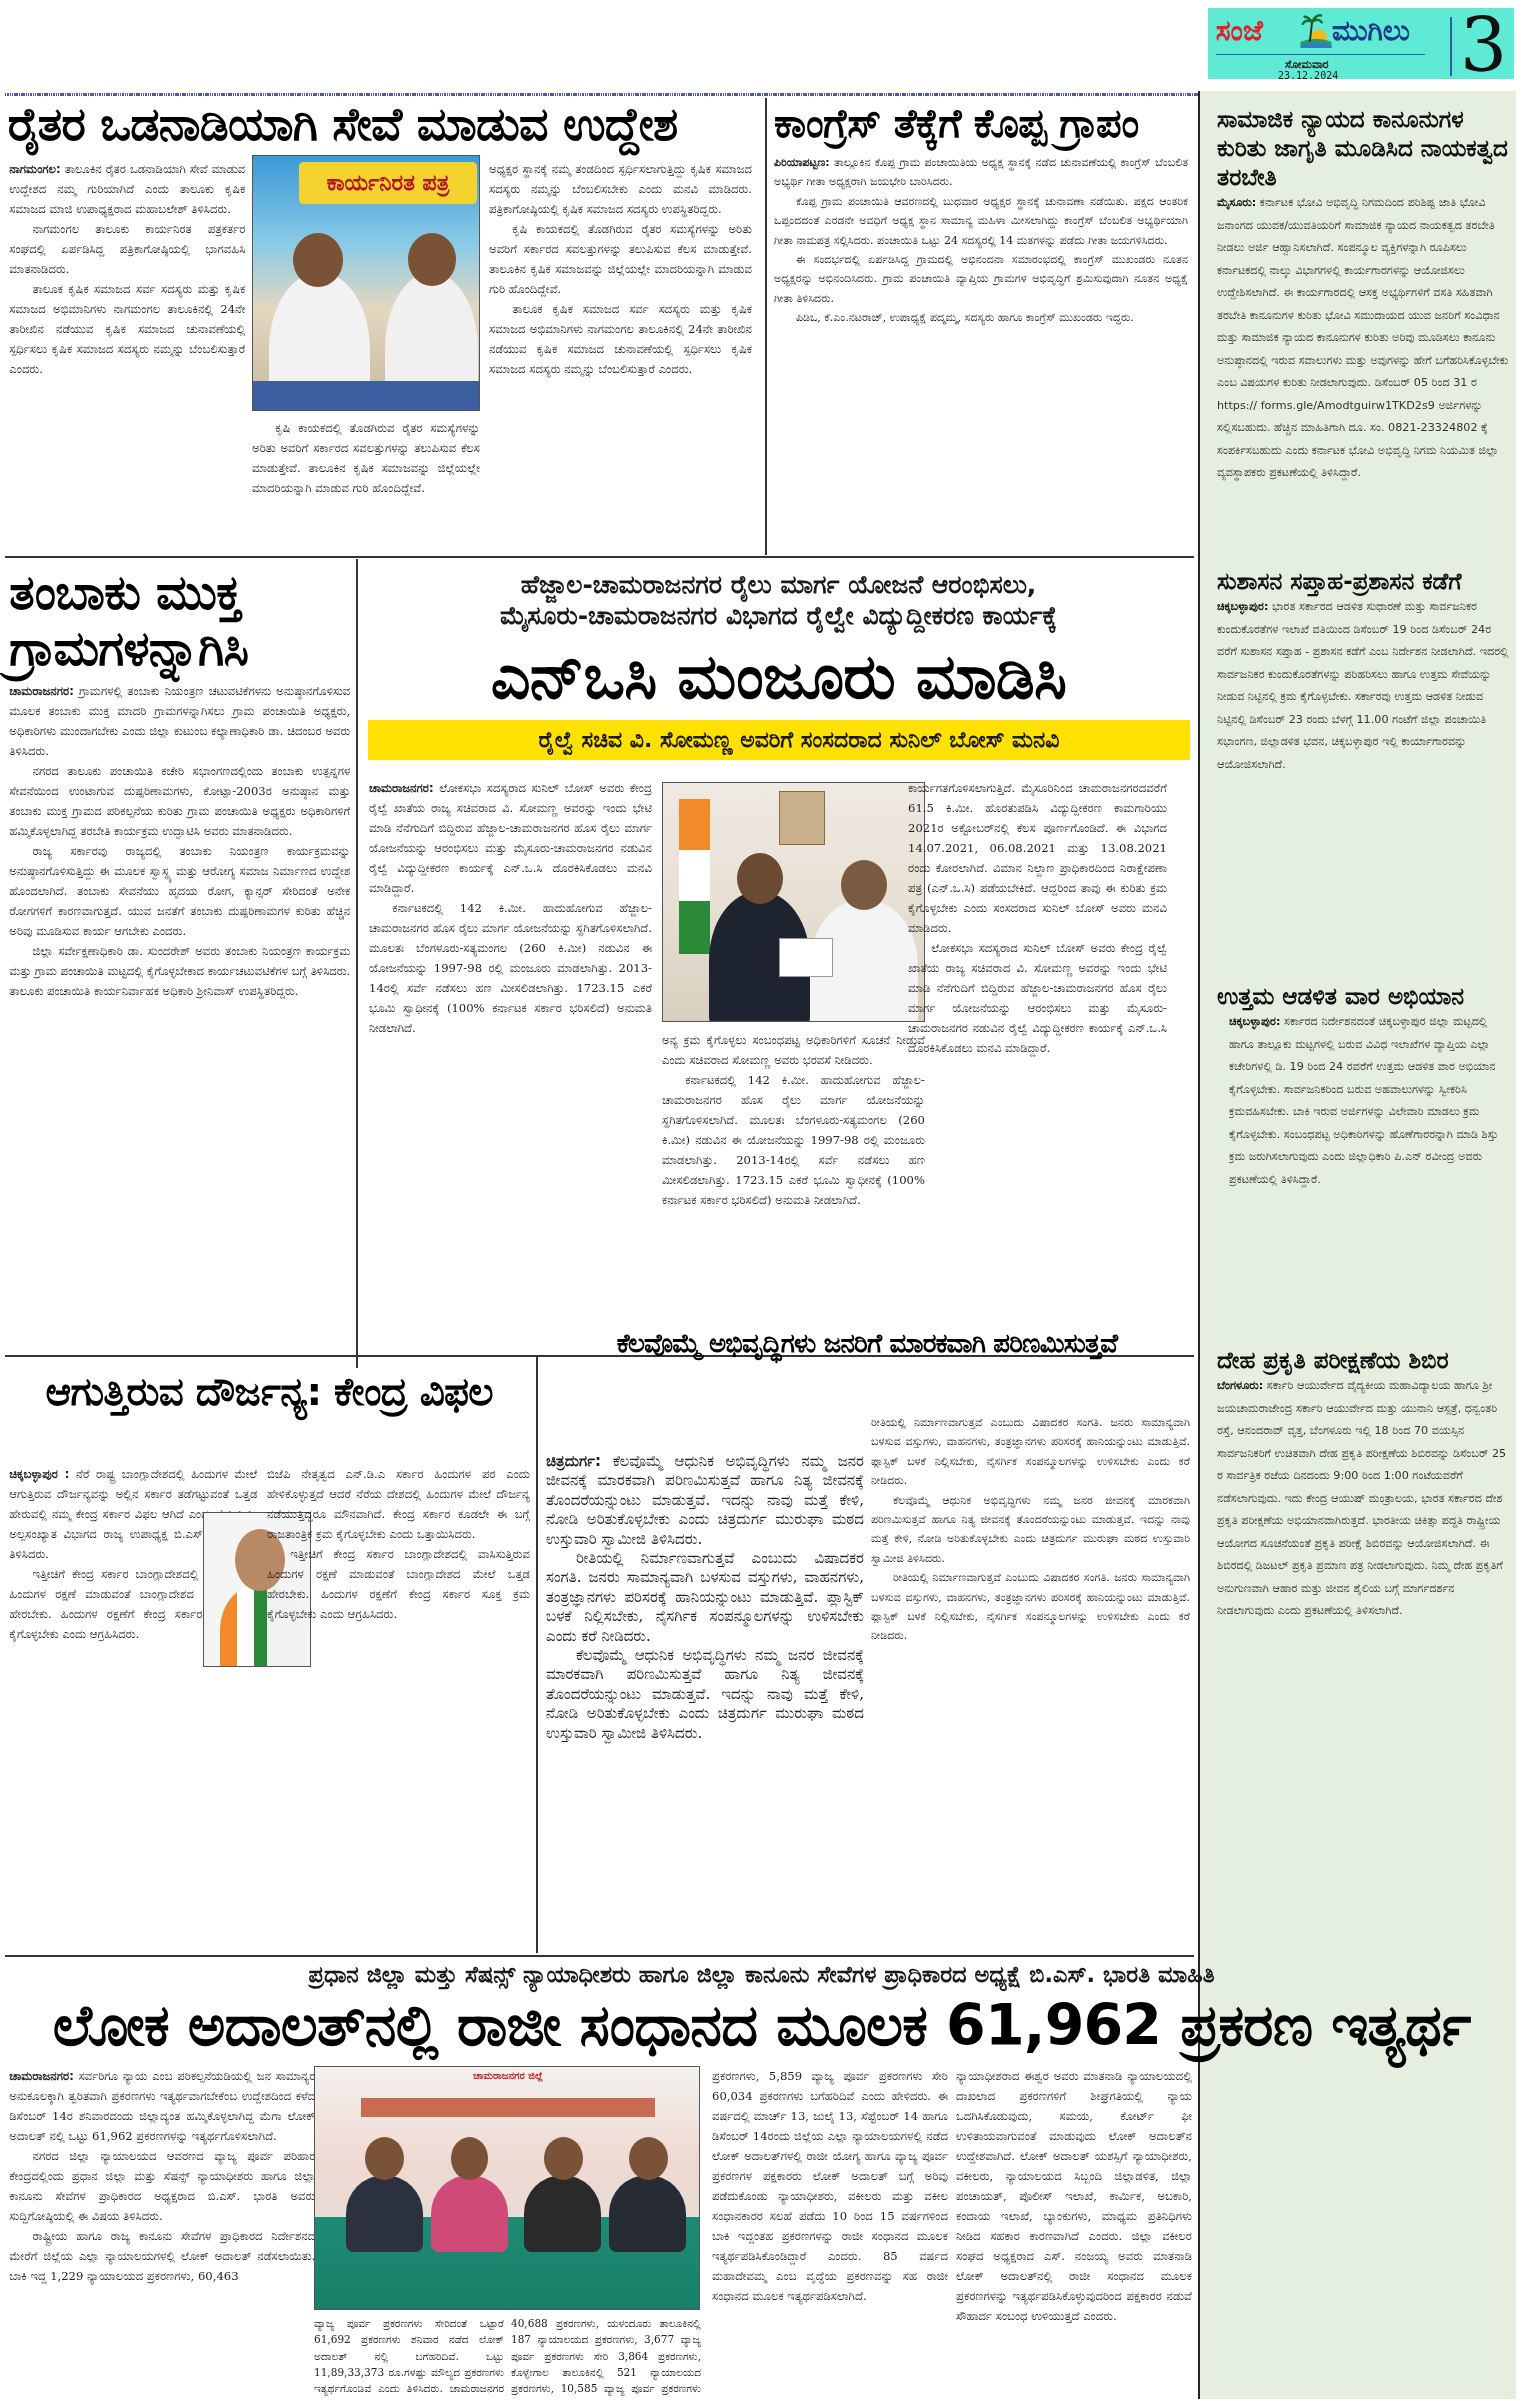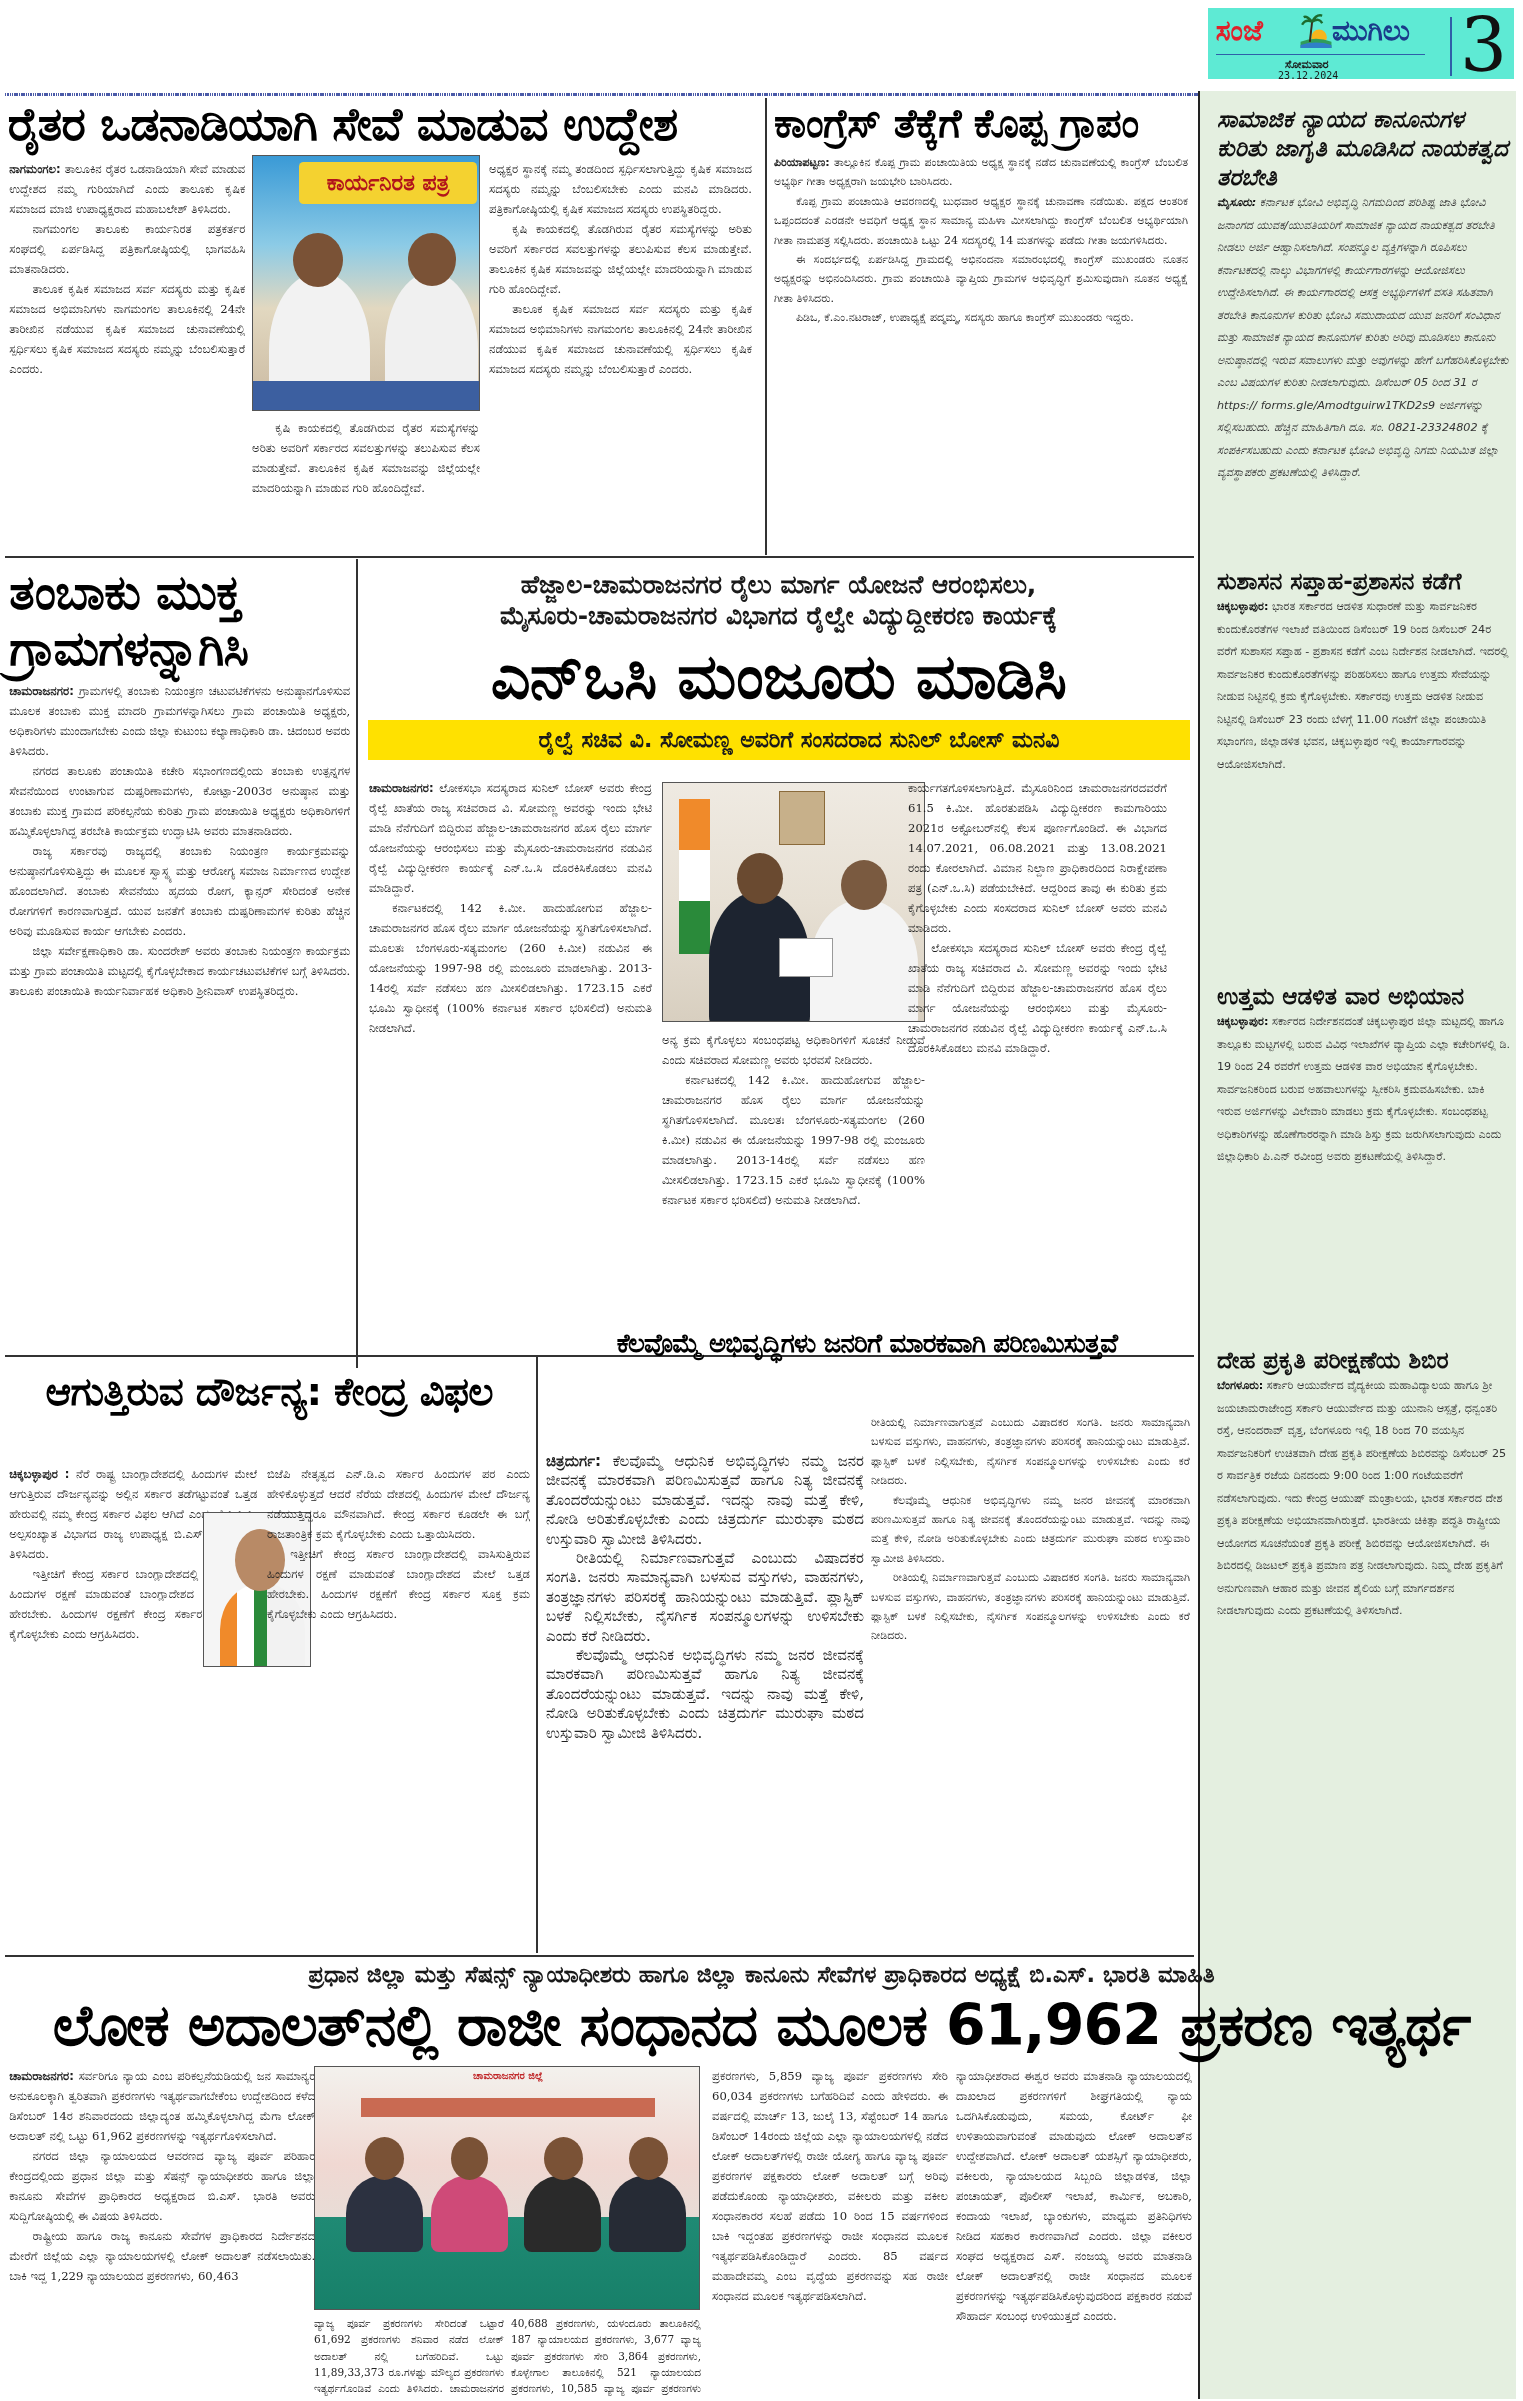--- a/index.html
+++ b/index.html
@@ -92,37 +92,37 @@
     <p class="first"><span class="dl">ಪಿರಿಯಾಪಟ್ಟಣ:</span> <span>ತಾಲ್ಲೂಕಿನ ಕೊಪ್ಪ ಗ್ರಾಮ ಪಂಚಾಯಿತಿಯ ಅಧ್ಯಕ್ಷ ಸ್ಥಾನಕ್ಕೆ ನಡೆದ ಚುನಾವಣೆಯಲ್ಲಿ ಕಾಂಗ್ರೆಸ್ ಬೆಂಬಲಿತ ಅಭ್ಯರ್ಥಿ ಗೀತಾ ಅಧ್ಯಕ್ಷರಾಗಿ ಜಯಭೇರಿ ಬಾರಿಸಿದರು.</span></p>
     <p>ಕೊಪ್ಪ ಗ್ರಾಮ ಪಂಚಾಯಿತಿ ಆವರಣದಲ್ಲಿ ಬುಧವಾರ ಅಧ್ಯಕ್ಷರ ಸ್ಥಾನಕ್ಕೆ ಚುನಾವಣಾ ನಡೆಯಿತು. ಪಕ್ಷದ ಆಂತರಿಕ ಒಪ್ಪಂದದಂತೆ ಎರಡನೇ ಅವಧಿಗೆ ಅಧ್ಯಕ್ಷ ಸ್ಥಾನ ಸಾಮಾನ್ಯ ಮಹಿಳಾ ಮೀಸಲಾಗಿದ್ದು ಕಾಂಗ್ರೆಸ್ ಬೆಂಬಲಿತ ಅಭ್ಯರ್ಥಿಯಾಗಿ ಗೀತಾ ನಾಮಪತ್ರ ಸಲ್ಲಿಸಿದರು. ಪಂಚಾಯಿತಿ ಒಟ್ಟು 24 ಸದಸ್ಯರಲ್ಲಿ 14 ಮತಗಳನ್ನು ಪಡೆದು ಗೀತಾ ಜಯಗಳಿಸಿದರು.</p>
     <p>ಈ ಸಂದರ್ಭದಲ್ಲಿ ಏರ್ಪಡಿಸಿದ್ದ ಗ್ರಾಮದಲ್ಲಿ ಅಭಿನಂದನಾ ಸಮಾರಂಭದಲ್ಲಿ ಕಾಂಗ್ರೆಸ್ ಮುಖಂಡರು ನೂತನ ಅಧ್ಯಕ್ಷರನ್ನು ಅಭಿನಂದಿಸಿದರು. ಗ್ರಾಮ ಪಂಚಾಯಿತಿ ವ್ಯಾಪ್ತಿಯ ಗ್ರಾಮಗಳ ಅಭಿವೃದ್ಧಿಗೆ ಶ್ರಮಿಸುವುದಾಗಿ ನೂತನ ಅಧ್ಯಕ್ಷೆ ಗೀತಾ ತಿಳಿಸಿದರು.</p>
     <p>ಪಿಡಿಒ, ಕೆ.ಎಂ.ನಟರಾಜ್, ಉಪಾಧ್ಯಕ್ಷೆ ಪದ್ಮಮ್ಮ, ಸದಸ್ಯರು ಹಾಗೂ ಕಾಂಗ್ರೆಸ್ ಮುಖಂಡರು ಇದ್ದರು.</p>
   </div>
 </div>
 
 <div class="hrule" style="left:4.6px; top:556px; width:1189px;"></div>
 
 <div class="sidebar">
-  <div class="abs" style="left:17px; top:14px; width:294px;font-style:italic;">
+  <div class="abs" style="left:17px; top:14px; width:294px;">
     <div class="side-head">ಸಾಮಾಜಿಕ ನ್ಯಾಯದ ಕಾನೂನುಗಳ ಕುರಿತು ಜಾಗೃತಿ ಮೂಡಿಸಿದ ನಾಯಕತ್ವದ ತರಬೇತಿ</div>
     <div class="side-body" style="height:356px;">
       <span class="dl">ಮೈಸೂರು:</span>
       <span>ಕರ್ನಾಟಕ ಭೋವಿ ಅಭಿವೃದ್ಧಿ ನಿಗಮದಿಂದ ಪರಿಶಿಷ್ಟ ಜಾತಿ ಭೋವಿ ಜನಾಂಗದ ಯುವಕ/ಯುವತಿಯರಿಗೆ ಸಾಮಾಜಿಕ ನ್ಯಾಯದ ನಾಯಕತ್ವದ ತರಬೇತಿ ನೀಡಲು ಅರ್ಜಿ ಆಹ್ವಾನಿಸಲಾಗಿದೆ. ಸಂಪನ್ಮೂಲ ವ್ಯಕ್ತಿಗಳನ್ನಾಗಿ ರೂಪಿಸಲು ಕರ್ನಾಟಕದಲ್ಲಿ ನಾಲ್ಕು ವಿಭಾಗಗಳಲ್ಲಿ ಕಾರ್ಯಗಾರಗಳನ್ನು ಆಯೋಜಿಸಲು ಉದ್ದೇಶಿಸಲಾಗಿದೆ. ಈ ಕಾರ್ಯಗಾರದಲ್ಲಿ ಆಸಕ್ತ ಅಭ್ಯರ್ಥಿಗಳಿಗೆ ವಸತಿ ಸಹಿತವಾಗಿ ತರಬೇತಿ ಕಾನೂನುಗಳ ಕುರಿತು ಭೋವಿ ಸಮುದಾಯದ ಯುವ ಜನರಿಗೆ ಸಂವಿಧಾನ ಮತ್ತು ಸಾಮಾಜಿಕ ನ್ಯಾಯದ ಕಾನೂನುಗಳ ಕುರಿತು ಅರಿವು ಮೂಡಿಸಲು ಕಾನೂನು ಅನುಷ್ಠಾನದಲ್ಲಿ ಇರುವ ಸವಾಲುಗಳು ಮತ್ತು ಅವುಗಳನ್ನು ಹೇಗೆ ಬಗೆಹರಿಸಿಕೊಳ್ಳಬೇಕು ಎಂಬ ವಿಷಯಗಳ ಕುರಿತು ನೀಡಲಾಗುವುದು. ಡಿಸೆಂಬರ್ 05 ರಿಂದ 31 ರ https:// forms.gle/Amodtguirw1TKD2s9 ಅರ್ಜಿಗಳನ್ನು ಸಲ್ಲಿಸಬಹುದು. ಹೆಚ್ಚಿನ ಮಾಹಿತಿಗಾಗಿ ದೂ. ಸಂ. 0821-23324802 ಕ್ಕೆ ಸಂಪರ್ಕಿಸಬಹುದು ಎಂದು ಕರ್ನಾಟಕ ಭೋವಿ ಅಭಿವೃದ್ಧಿ ನಿಗಮ ನಿಯಮಿತ ಜಿಲ್ಲಾ ವ್ಯವಸ್ಥಾಪಕರು ಪ್ರಕಟಣೆಯಲ್ಲಿ ತಿಳಿಸಿದ್ದಾರೆ.</span>
     </div>
   </div>
   <div class="abs" style="left:17px; top:476px; width:294px;">
     <div class="side-head">ಸುಶಾಸನ ಸಪ್ತಾಹ-ಪ್ರಶಾಸನ ಕಡೆಗೆ</div>
     <div class="side-body" style="height:341px;">
       <span class="dl">ಚಿಕ್ಕಬಳ್ಳಾಪುರ:</span>
       <span>ಭಾರತ ಸರ್ಕಾರದ ಆಡಳಿತ ಸುಧಾರಣೆ ಮತ್ತು ಸಾರ್ವಜನಿಕರ ಕುಂದುಕೊರತೆಗಳ ಇಲಾಖೆ ವತಿಯಿಂದ ಡಿಸೆಂಬರ್ 19 ರಿಂದ ಡಿಸೆಂಬರ್ 24ರ ವರೆಗೆ ಸುಶಾಸನ ಸಪ್ತಾಹ - ಪ್ರಶಾಸನ ಕಡೆಗೆ ಎಂಬ ನಿರ್ದೇಶನ ನೀಡಲಾಗಿದೆ. ಇದರಲ್ಲಿ ಸಾರ್ವಜನಿಕರ ಕುಂದುಕೊರತೆಗಳನ್ನು ಪರಿಹರಿಸಲು ಹಾಗೂ ಉತ್ತಮ ಸೇವೆಯನ್ನು ನೀಡುವ ನಿಟ್ಟಿನಲ್ಲಿ ಕ್ರಮ ಕೈಗೊಳ್ಳಬೇಕು. ಸರ್ಕಾರವು ಉತ್ತಮ ಆಡಳಿತ ನೀಡುವ ನಿಟ್ಟಿನಲ್ಲಿ ಡಿಸೆಂಬರ್ 23 ರಂದು ಬೆಳಗ್ಗೆ 11.00 ಗಂಟೆಗೆ ಜಿಲ್ಲಾ ಪಂಚಾಯಿತಿ ಸಭಾಂಗಣ, ಜಿಲ್ಲಾಡಳಿತ ಭವನ, ಚಿಕ್ಕಬಳ್ಳಾಪುರ ಇಲ್ಲಿ ಕಾರ್ಯಾಗಾರವನ್ನು ಆಯೋಜಿಸಲಾಗಿದೆ.</span>
     </div>
   </div>
   <div class="abs" style="left:17px; top:891px; width:294px;">
     <div class="side-head">ಉತ್ತಮ ಆಡಳಿತ ವಾರ ಅಭಿಯಾನ</div>
-    <div class="side-body" style="height:348px;">
+    <div class="side-body" style="height:348px;margin-left:12px;">
       <span class="dl">ಚಿಕ್ಕಬಳ್ಳಾಪುರ:</span>
       <span>ಸರ್ಕಾರದ ನಿರ್ದೇಶನದಂತೆ ಚಿಕ್ಕಬಳ್ಳಾಪುರ ಜಿಲ್ಲಾ ಮಟ್ಟದಲ್ಲಿ ಹಾಗೂ ತಾಲ್ಲೂಕು ಮಟ್ಟಗಳಲ್ಲಿ ಬರುವ ವಿವಿಧ ಇಲಾಖೆಗಳ ವ್ಯಾಪ್ತಿಯ ಎಲ್ಲಾ ಕಚೇರಿಗಳಲ್ಲಿ ಡಿ. 19 ರಿಂದ 24 ರವರೆಗೆ ಉತ್ತಮ ಆಡಳಿತ ವಾರ ಅಭಿಯಾನ ಕೈಗೊಳ್ಳಬೇಕು. ಸಾರ್ವಜನಿಕರಿಂದ ಬರುವ ಅಹವಾಲುಗಳನ್ನು ಸ್ವೀಕರಿಸಿ ಕ್ರಮವಹಿಸಬೇಕು. ಬಾಕಿ ಇರುವ ಅರ್ಜಿಗಳನ್ನು ವಿಲೇವಾರಿ ಮಾಡಲು ಕ್ರಮ ಕೈಗೊಳ್ಳಬೇಕು. ಸಂಬಂಧಪಟ್ಟ ಅಧಿಕಾರಿಗಳನ್ನು ಹೊಣೆಗಾರರನ್ನಾಗಿ ಮಾಡಿ ಶಿಸ್ತು ಕ್ರಮ ಜರುಗಿಸಲಾಗುವುದು ಎಂದು ಜಿಲ್ಲಾಧಿಕಾರಿ ಪಿ.ಎನ್ ರವೀಂದ್ರ ಅವರು ಪ್ರಕಟಣೆಯಲ್ಲಿ ತಿಳಿಸಿದ್ದಾರೆ.</span>
     </div>
   </div>
   <div class="abs" style="left:17px; top:1255px; width:294px;">
     <div class="side-head">ದೇಹ ಪ್ರಕೃತಿ ಪರೀಕ್ಷಣೆಯ ಶಿಬಿರ</div>
     <div class="side-body" style="height:929px;">
       <span class="dl">ಬೆಂಗಳೂರು:</span>
       <span>ಸರ್ಕಾರಿ ಆಯುರ್ವೇದ ವೈದ್ಯಕೀಯ ಮಹಾವಿದ್ಯಾಲಯ ಹಾಗೂ ಶ್ರೀ ಜಯಚಾಮರಾಜೇಂದ್ರ ಸರ್ಕಾರಿ ಆಯುರ್ವೇದ ಮತ್ತು ಯುನಾನಿ ಆಸ್ಪತ್ರೆ, ಧನ್ವಂತರಿ ರಸ್ತೆ, ಆನಂದರಾವ್ ವೃತ್ತ, ಬೆಂಗಳೂರು ಇಲ್ಲಿ 18 ರಿಂದ 70 ವಯಸ್ಸಿನ ಸಾರ್ವಜನಿಕರಿಗೆ ಉಚಿತವಾಗಿ ದೇಹ ಪ್ರಕೃತಿ ಪರೀಕ್ಷಣೆಯ ಶಿಬಿರವನ್ನು ಡಿಸೆಂಬರ್ 25 ರ ಸಾರ್ವತ್ರಿಕ ರಜೆಯ ದಿನದಂದು 9:00 ರಿಂದ 1:00 ಗಂಟೆಯವರೆಗೆ ನಡೆಸಲಾಗುವುದು. ಇದು ಕೇಂದ್ರ ಆಯುಷ್ ಮಂತ್ರಾಲಯ, ಭಾರತ ಸರ್ಕಾರದ ದೇಶ ಪ್ರಕೃತಿ ಪರೀಕ್ಷಣೆಯ ಅಭಿಯಾನವಾಗಿರುತ್ತದೆ. ಭಾರತೀಯ ಚಿಕಿತ್ಸಾ ಪದ್ಧತಿ ರಾಷ್ಟ್ರೀಯ ಆಯೋಗದ ಸೂಚನೆಯಂತೆ ಪ್ರಕೃತಿ ಪರೀಕ್ಷೆ ಶಿಬಿರವನ್ನು ಆಯೋಜಿಸಲಾಗಿದೆ. ಈ ಶಿಬಿರದಲ್ಲಿ ಡಿಜಟಲ್ ಪ್ರಕೃತಿ ಪ್ರಮಾಣ ಪತ್ರ ನೀಡಲಾಗುವುದು. ನಿಮ್ಮ ದೇಹ ಪ್ರಕೃತಿಗೆ ಅನುಗುಣವಾಗಿ ಆಹಾರ ಮತ್ತು ಜೀವನ ಶೈಲಿಯ ಬಗ್ಗೆ ಮಾರ್ಗದರ್ಶನ ನೀಡಲಾಗುವುದು ಎಂದು ಪ್ರಕಟಣೆಯಲ್ಲಿ ತಿಳಿಸಲಾಗಿದೆ.</span>
     </div>

